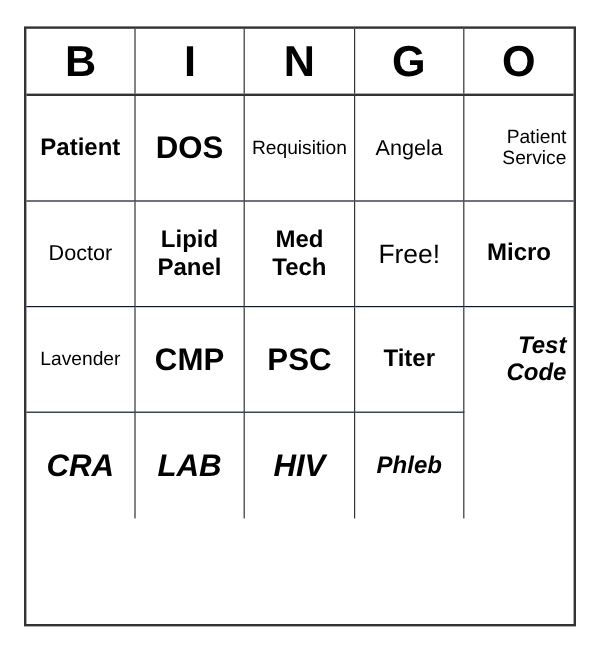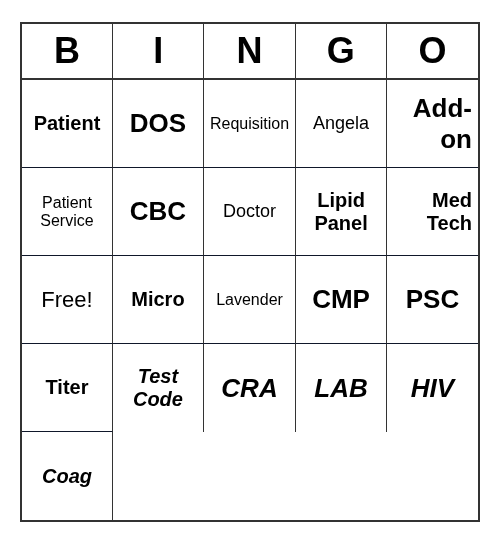--- a/index.html
+++ b/index.html
@@ -97,31 +97,29 @@
       <div class="bingo-header-cell">I</div>
       <div class="bingo-header-cell">N</div>
       <div class="bingo-header-cell">G</div>
       <div class="bingo-header-cell">O</div>
     </div>
   <div class="bingo-grid">
   <div class="bingo-cell medium">Patient</div>
       <div class="bingo-cell large">DOS</div>
       <div class="bingo-cell small">Requisition</div>
       <div class="bingo-cell ">Angela</div>
-      <div class="bingo-cell large">Add-on</div>
       <div class="bingo-cell small">Patient Service</div>
-      <div class="bingo-cell large">CBC</div>
       <div class="bingo-cell ">Doctor</div>
       <div class="bingo-cell medium">Lipid Panel</div>
       <div class="bingo-cell medium">Med Tech</div>
       <div class="bingo-cell free">Free!</div>
       <div class="bingo-cell medium">Micro</div>
       <div class="bingo-cell small">Lavender</div>
       <div class="bingo-cell large">CMP</div>
       <div class="bingo-cell large">PSC</div>
       <div class="bingo-cell medium">Titer</div>
       <div class="bingo-cell medium">Test Code</div>
       <div class="bingo-cell large">CRA</div>
       <div class="bingo-cell large">LAB</div>
       <div class="bingo-cell large">HIV</div>
-      <div class="bingo-cell medium">Coag</div>
+      <div class="bingo-cell medium">Phleb</div>
     </div>
 </div>
 
 </body></html>

